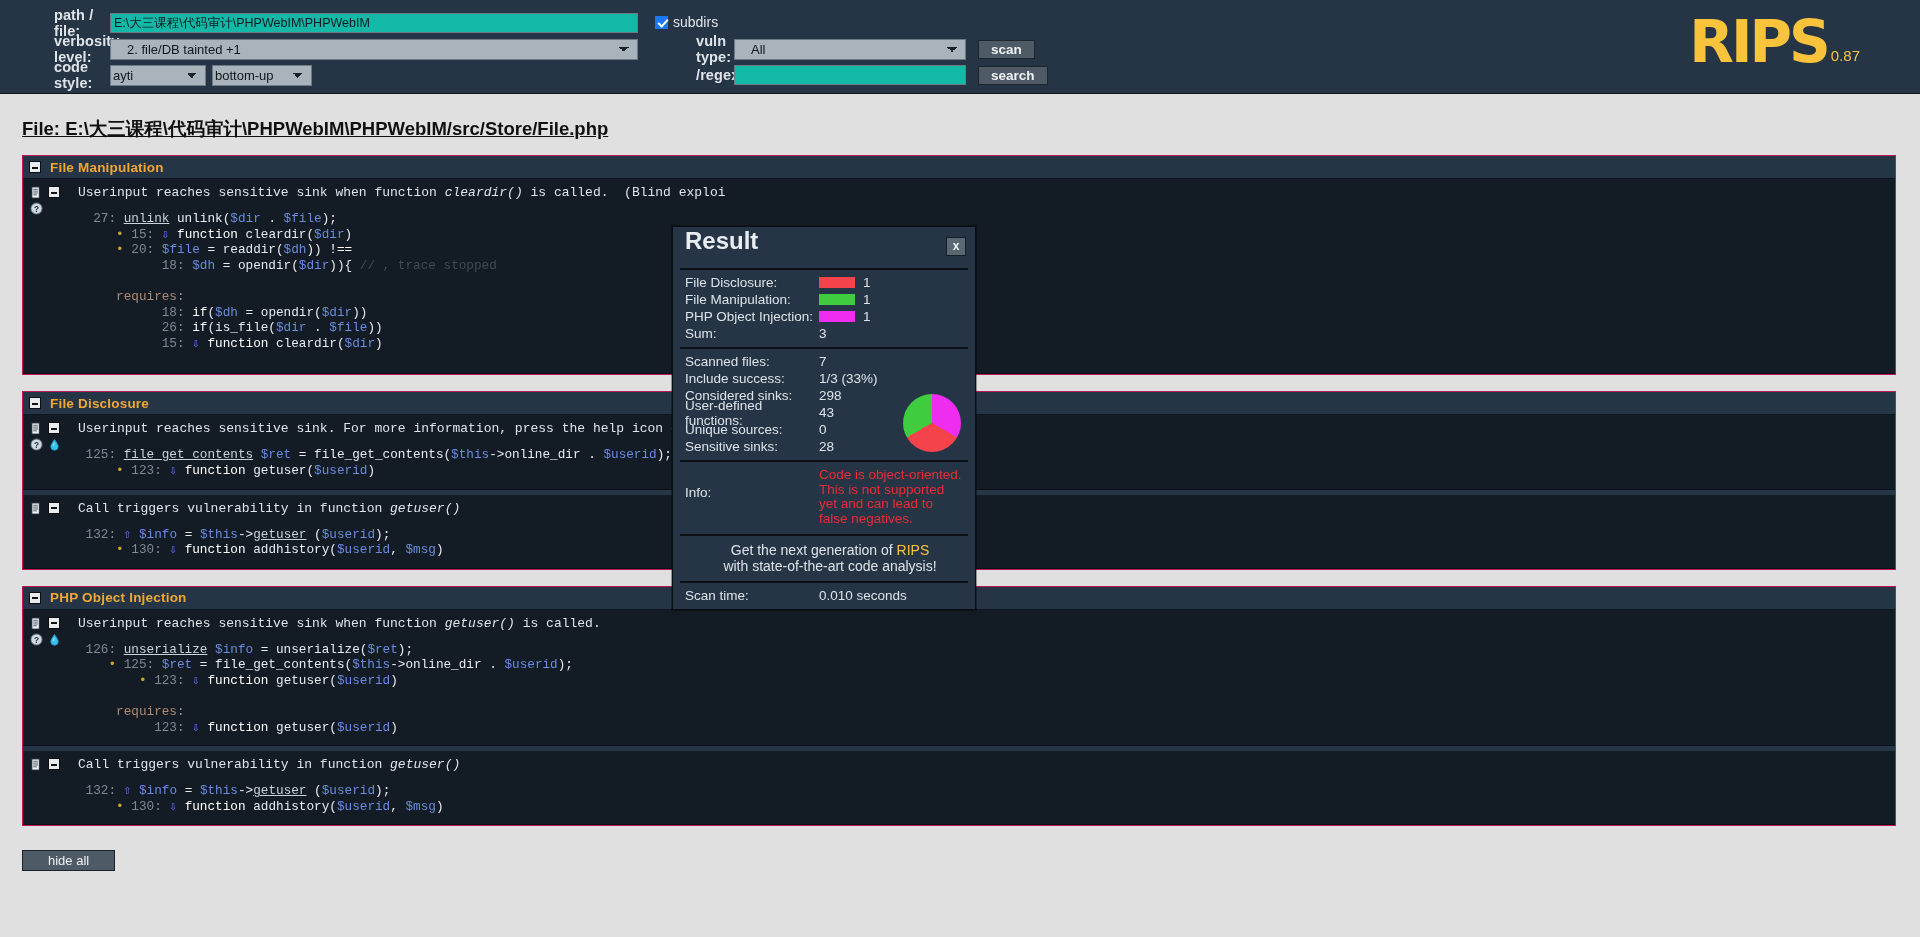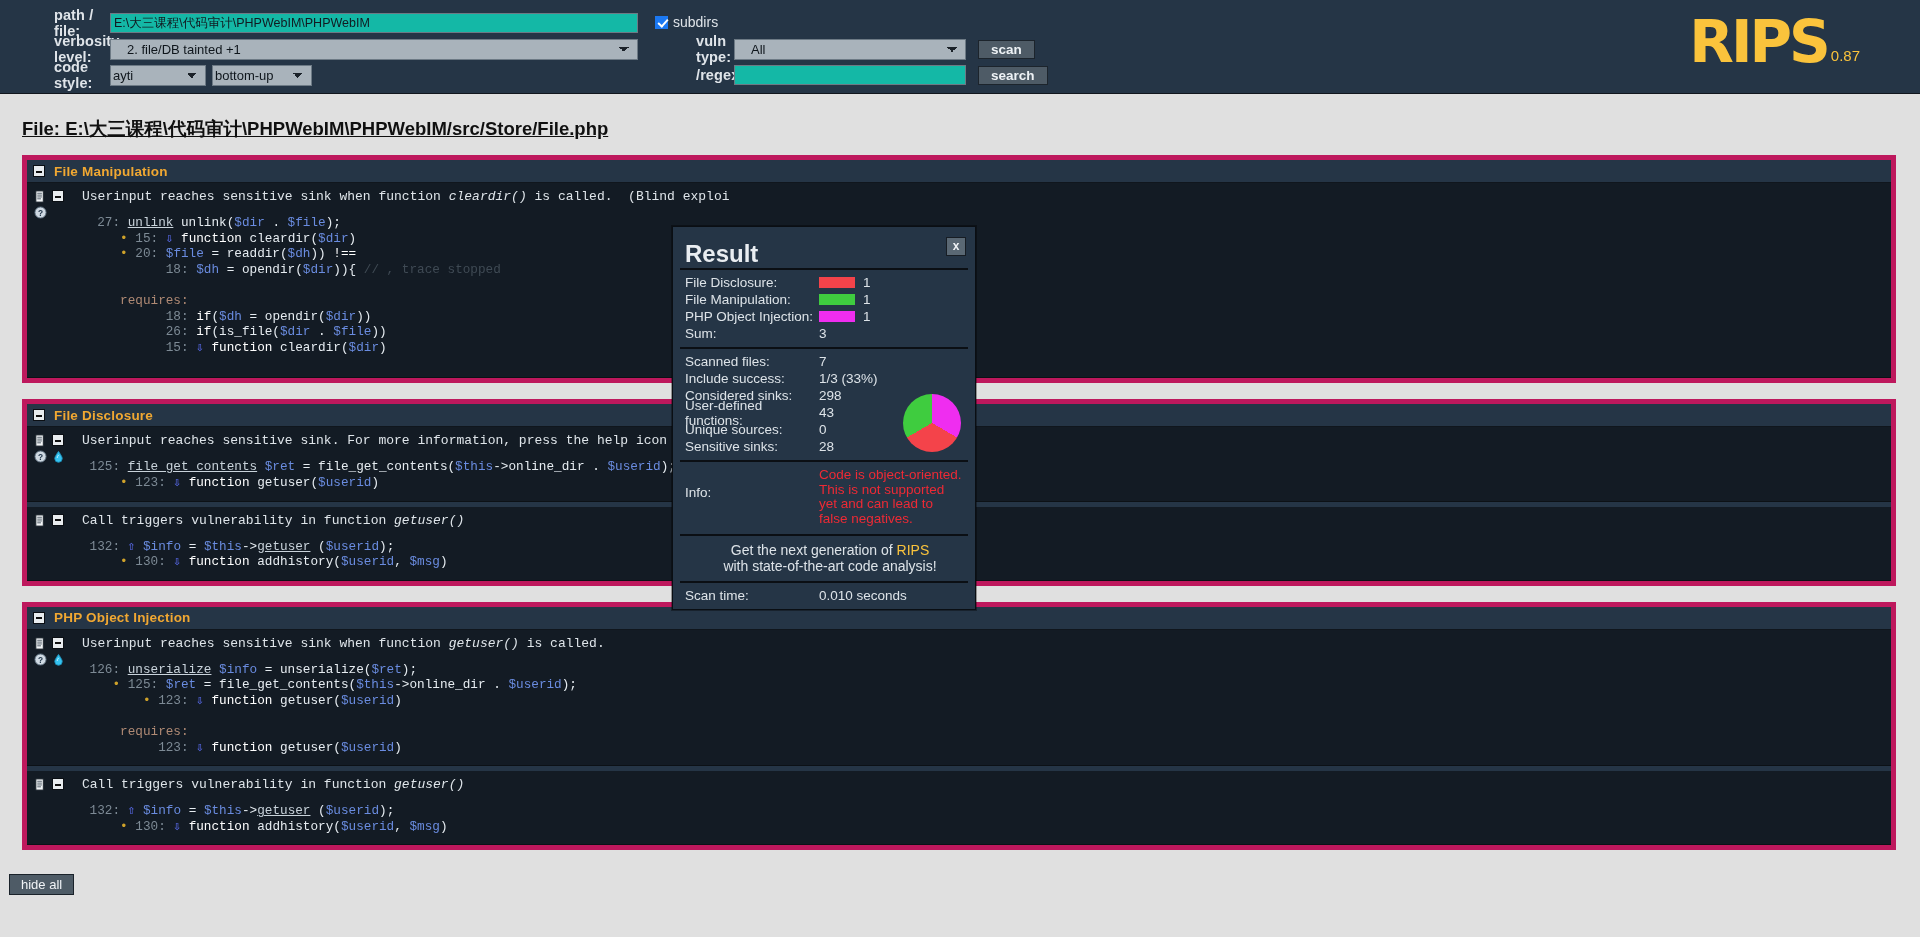--- a/index.html
+++ b/index.html
@@ -148,21 +148,21 @@
   .page { position: relative; width: 1920px; background: #e0e0e0; }
   .filehdr {
     padding: 22px 0 14px 22px;
     font-size: 18.5px;
     font-weight: bold;
     color: #101010;
     text-decoration: underline;
     font-family: "Liberation Sans", sans-serif;
   }
 
-  .block { margin: 0 24px 16px 22px; border: 5px solid #be185d; }
+  .block { margin: 0 24px 16px 22px; border: 1px solid #be185d; }
   .block-head {
     background: #253546;
     border-bottom: 1px solid #10161d;
     height: 23px;
     display: flex; align-items: center;
     padding-left: 6px;
     gap: 9px;
   }
   .minus-box {
     width: 12px; height: 12px;
@@ -219,43 +219,43 @@
   .code .kw    { color: #ffffff; }
   .code .var   { color: #6a8ce0; }
   .code .sink  { color: #c9d3db; text-decoration: underline; }
   .code .cmt   { color: #3f4a54; }
   .code .arrow { color: #5566e0; font-weight: bold; }
   .code .bullet{ color: #cfa22a; }
   .code .req   { color: #b08a74; }
   .code .plain { color: #e6ecf1; }
 
   .hide-all {
-    margin: 8px 0 0 9px;
+    margin: 8px 0 0 22px;
     background: #4e5b66;
     border: 1px solid #1a222a;
     color: #f0f3f6;
     font-size: 13px;
-    padding: 2px 11px;
+    padding: 2px 25px;
     display: inline-block;
     cursor: pointer;
   }
 
   
   .dialog {
     position: absolute;
     left: 672px; top: 132px;
     width: 304px;
     background: #253546;
     border: 1px solid #0a0e13;
     box-shadow: 0 0 0 1px rgba(0,0,0,.35);
     z-index: 40;
   }
   .dlg-head {
     height: 41px;
-    display: flex; align-items: flex-end;
+    display: flex; align-items: flex-start;
     padding: 0 8px 0 12px;
     position: relative;
   }
   .dlg-title {
     color: #e9edf1;
     font-size: 24px;
     font-weight: bold;
   }
   .dlg-close {
     position: absolute; right: 9px; top: 10px;

